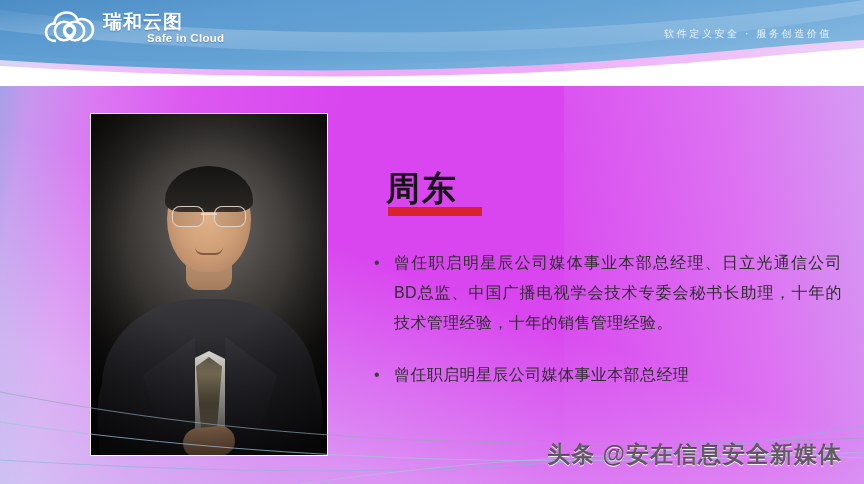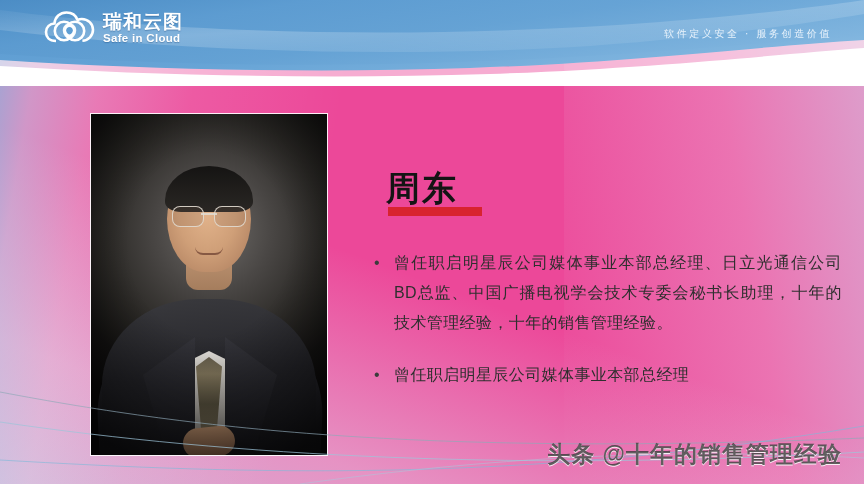--- a/index.html
+++ b/index.html
@@ -8,21 +8,21 @@
     background: #ffffff;
   }
   body {
     font-family: "Liberation Sans", "DejaVu Sans", sans-serif;
   }
   #slide {
     position: relative;
     width: 864px;
     height: 484px;
     overflow: hidden;
-    background: #ec4899;
+    background: #d946ef;
   }
 
   
   .bg-wash {
     position: absolute;
     inset: 0;
     background:
       linear-gradient(100deg,
         rgba(137,184,224,0.85) 0%,
         rgba(186,215,238,0.55) 5%,
@@ -78,20 +78,21 @@
     text-shadow: 0 1px 1px rgba(20,60,110,0.35);
   }
   .brand-en {
     color: #ffffff;
     font-size: 11.5px;
     font-weight: bold;
     letter-spacing: 0.3px;
     margin-top: 2px;
     white-space: nowrap;
     text-shadow: 0 1px 1px rgba(20,60,110,0.35);
+    margin-left: 44px;
   }
 
   .slide-title {
     position: absolute;
     left: 218px; top: 12px;
     color: #ffffff;
     font-size: 27px;
     letter-spacing: 2px;
     white-space: nowrap;
     text-shadow: 0 1px 2px rgba(25,70,120,0.30);
@@ -362,15 +363,15 @@
     </div>
   </div>
 
   <svg class="bottom-deco" viewBox="0 0 864 120" preserveAspectRatio="none">
     <path d="M0,28 C200,66 430,92 864,74" fill="none" stroke="#8fa8b8" stroke-width="0.9" opacity="0.75"></path>
     <path d="M0,58 C230,92 520,108 864,88" fill="none" stroke="#9ec4da" stroke-width="0.9" opacity="0.8"></path>
     <path d="M0,96 C240,110 520,120 864,62" fill="none" stroke="#7fb9d8" stroke-width="0.9" opacity="0.7"></path>
     <path d="M300,120 C460,98 640,82 864,94" fill="none" stroke="#a9c8dc" stroke-width="0.9" opacity="0.6"></path>
   </svg>
 
-  <div class="watermark">头条 @十年的销售管理经验</div>
+  <div class="watermark">头条 @安在信息安全新媒体</div>
 
 </div>
 
 </body></html>

